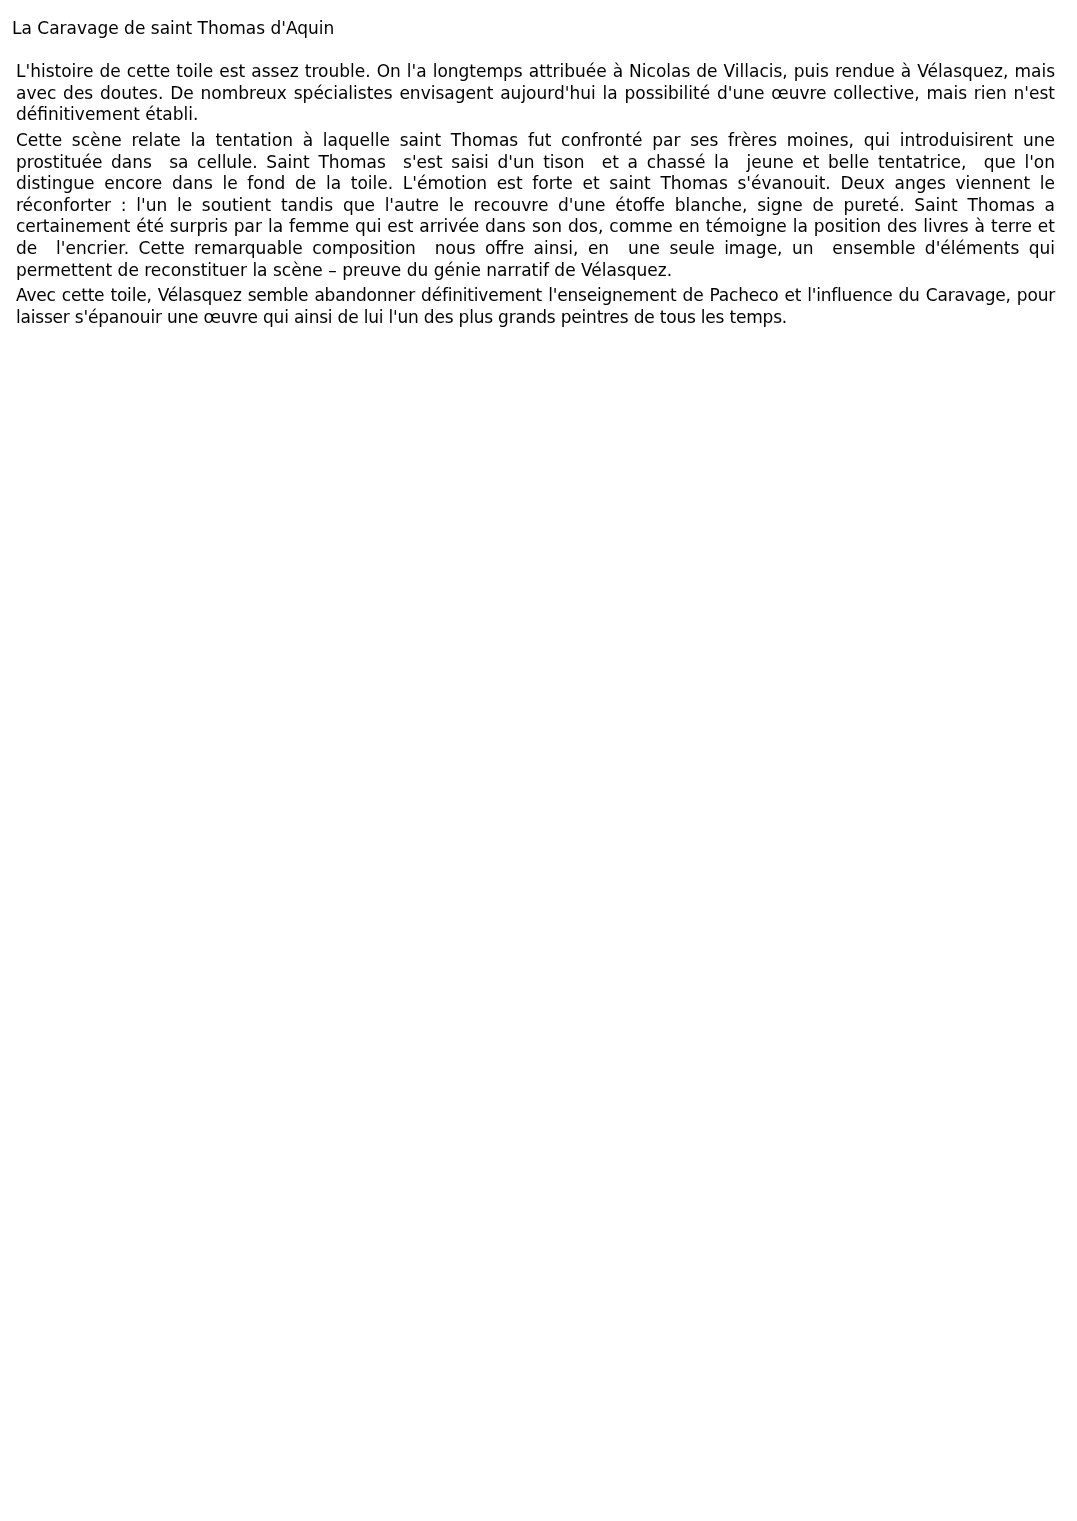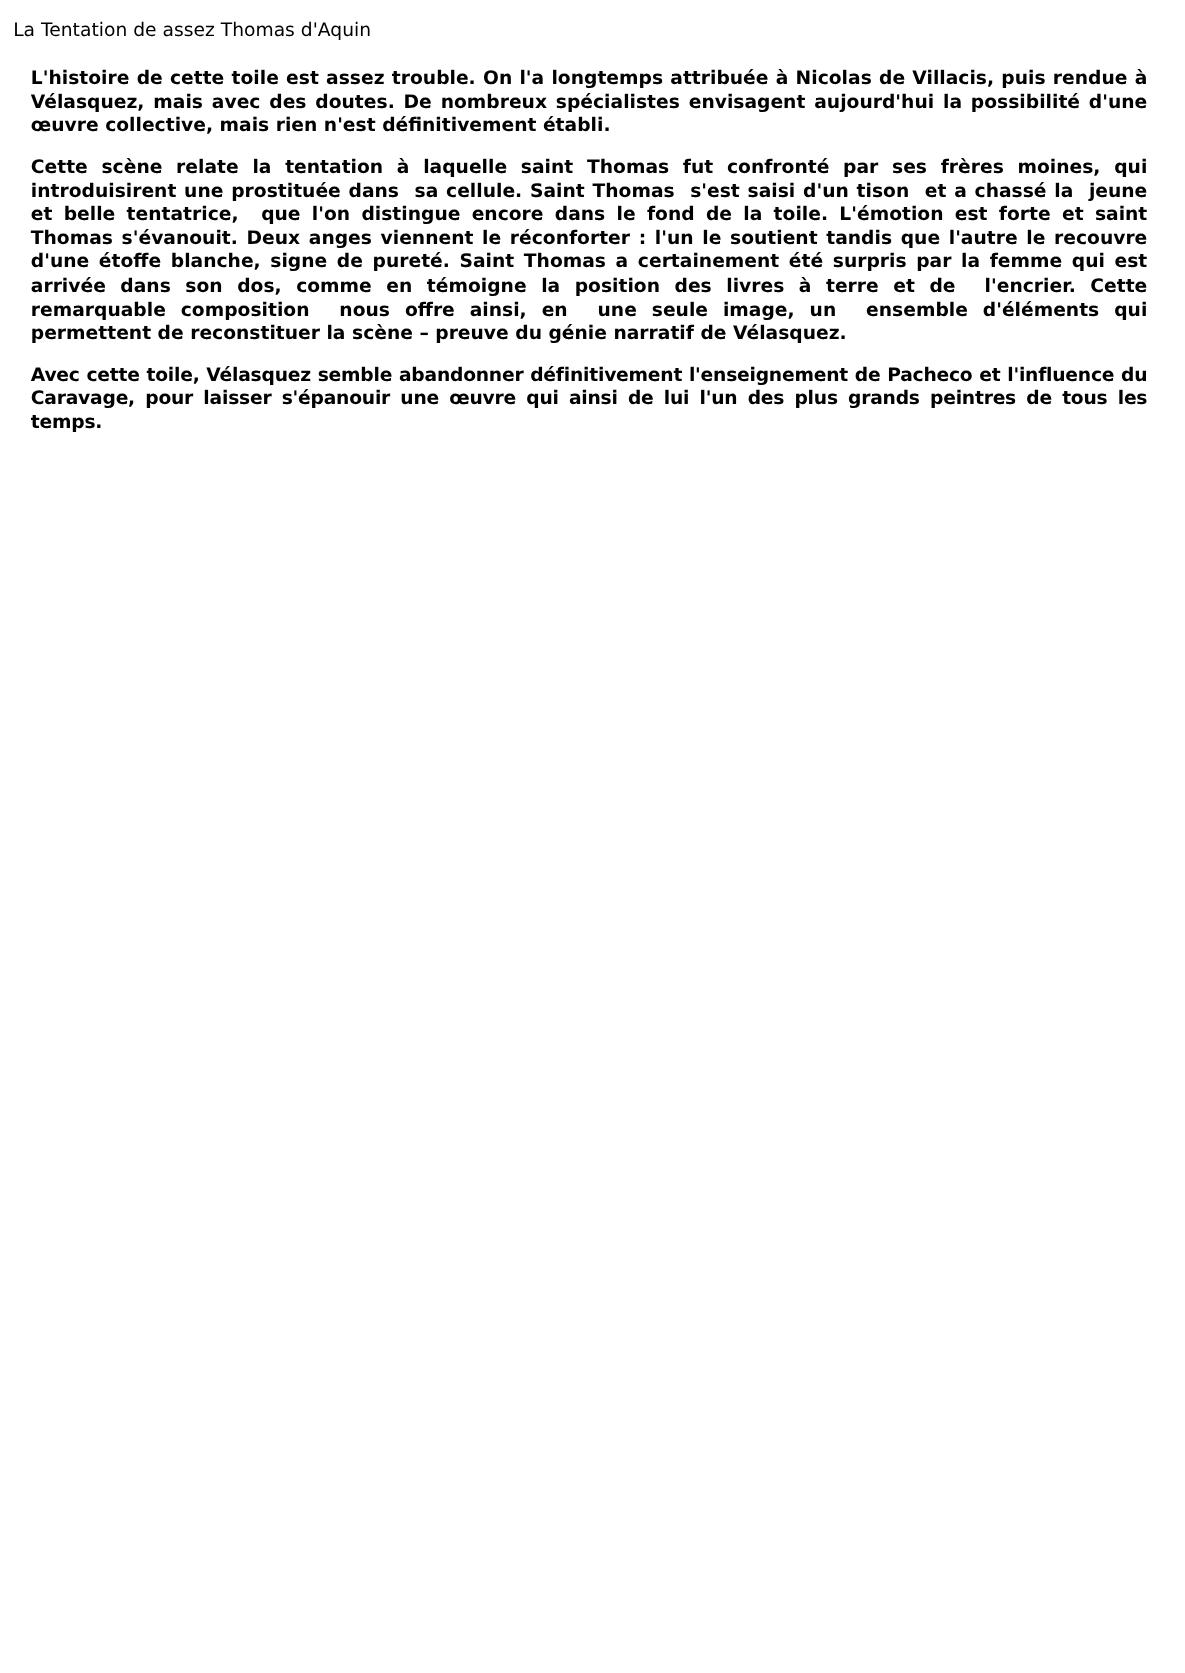--- a/index.html
+++ b/index.html
@@ -24,30 +24,29 @@
       width: 1047px;
     }
     .title {
       margin: 0 0 21.6px 0;
       font-weight: normal;
       font-size: 17px;
       line-height: 21.6px;
       white-space: pre-wrap;
     }
     .para {
-      margin: 16px;
+      margin: 4px;
       text-align: justify;
       white-space: pre-wrap;
-      font-weight: bold;
     }
     .para.condensed {
       letter-spacing: -0.2px;
     }
   </style>
 </head>
 <body>
 
 <div class="doc">
-  <h1 class="title">La Tentation de assez Thomas d'Aquin</h1>
+  <h1 class="title">La Caravage de saint Thomas d'Aquin</h1>
   <p class="para">L'histoire de cette toile est assez trouble. On l'a longtemps attribuée à Nicolas de Villacis, puis rendue à Vélasquez, mais avec des doutes. De nombreux spécialistes envisagent aujourd'hui la possibilité d'une œuvre collective, mais rien n'est définitivement établi.</p>
   <p class="para">Cette scène relate la tentation à laquelle saint Thomas fut confronté par ses frères moines, qui introduisirent une prostituée dans  sa cellule. Saint Thomas  s'est saisi d'un tison  et a chassé la  jeune et belle tentatrice,  que l'on distingue encore dans le fond de la toile. L'émotion est forte et saint Thomas s'évanouit. Deux anges viennent le réconforter : l'un le soutient tandis que l'autre le recouvre d'une étoffe blanche, signe de pureté. Saint Thomas a certainement été surpris par la femme qui est arrivée dans son dos, comme en témoigne la position des livres à terre et de  l'encrier. Cette remarquable composition  nous offre ainsi, en  une seule image, un  ensemble d'éléments qui permettent de reconstituer la scène – preuve du génie narratif de Vélasquez.</p>
   <p class="para condensed">Avec cette toile, Vélasquez semble abandonner définitivement l'enseignement de Pacheco et l'influence du Caravage, pour laisser s'épanouir une œuvre qui ainsi de lui l'un des plus grands peintres de tous les temps.</p>
 </div>
 
 </body></html>

